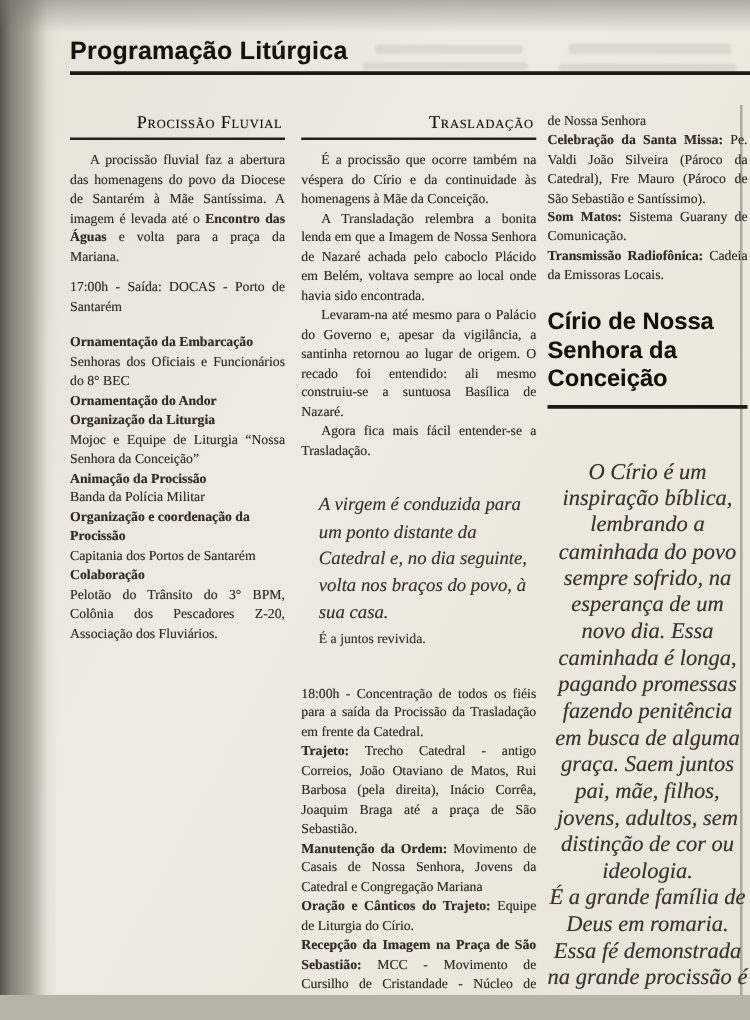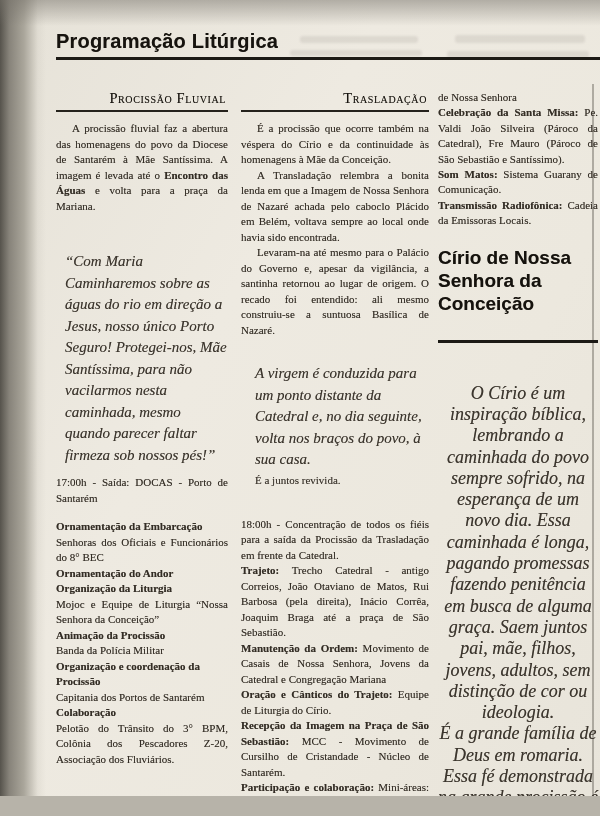--- a/index.html
+++ b/index.html
@@ -42,21 +42,21 @@
   .lenda { margin-top:2px; font-size:11px; line-height:15px; font-style:normal; }
 
   .departure { margin-top:9px; }
   .credits { margin-top:13px; }
   .credit { margin:0; }
   .credit .lbl-block { display:block; font-weight:bold; text-align:left; }
   .credit .lbl-inline { font-weight:bold; }
   .concentration { margin-top:29px; }
 
   .cirio-heading { font-family:"Liberation Sans",sans-serif; font-weight:bold; font-size:19px;
-    line-height:23px; color:#15120d; text-align:left; margin-top:17px; padding-bottom:25px;
+    line-height:23px; color:#15120d; text-align:left; margin-top:17px; padding-bottom:9px;
     border-bottom:3px solid #1c1a15; }
   .quote3 { font-style:italic; font-size:18px; line-height:21.3px; text-align:center; color:#3b352d; }
   .q3a { margin-top:40px; }
   .q3b { margin-top:0; }
 </style>
 </head>
 <body>
 
 <div class="page">
 
@@ -69,38 +69,38 @@
   <div class="ghost" style="left:447px; top:51px; width:142px; height:7px;"></div>
 
   <div class="page-title">Programação Litúrgica</div>
   <div class="title-rule"></div>
 
   <div class="col col1">
     <div class="col-header">Procissão Fluvial</div>
     <div class="body-block">
       <p class="para"><span>A procissão fluvial faz a abertura das homenagens do povo da Diocese de Santarém à Mãe Santíssima. A imagem é levada até o </span><b>Encontro das Águas</b><span> e volta para a praça da Mariana.</span></p>
     </div>
-    <div class="quote q1">“Com Maria Caminharemos sobre as águas do rio em direção a Jesus, nosso único Porto Seguro! Protegei-nos, Mãe Santíssima, para não vacilarmos nesta caminhada, mesmo quando parecer faltar firmeza sob nossos pés!”</div>
     <div class="departure">17:00h - Saída: DOCAS - Porto de Santarém</div>
     <div class="credits">
       <div class="credit"><b class="lbl-block">Ornamentação da Embarcação</b><span>Senhoras dos Oficiais e Funcionários do 8° BEC</span></div>
       <div class="credit"><b class="lbl-block">Ornamentação do Andor</b></div>
       <div class="credit"><b class="lbl-block">Organização da Liturgia</b><span>Mojoc e Equipe de Liturgia “Nossa Senhora da Conceição”</span></div>
       <div class="credit"><b class="lbl-block">Animação da Procissão</b><span>Banda da Polícia Militar</span></div>
       <div class="credit"><b class="lbl-block">Organização e coordenação da Procissão</b><span>Capitania dos Portos de Santarém</span></div>
       <div class="credit"><b class="lbl-block">Colaboração</b><span>Pelotão do Trânsito do 3° BPM, Colônia dos Pescadores Z-20, Associação dos Fluviários.</span></div>
     </div>
   </div>
 
   <div class="col col2">
     <div class="col-header">Trasladação</div>
     <div class="body-block">
       <p class="para">É a procissão que ocorre também na véspera do Círio e da continuidade às homenagens à Mãe da Conceição.</p>
       <p class="para">A Transladação relembra a bonita lenda em que a Imagem de Nossa Senhora de Nazaré achada pelo caboclo Plácido em Belém, voltava sempre ao local onde havia sido encontrada.</p>
       <p class="para">Levaram-na até mesmo para o Palácio do Governo e, apesar da vigilância, a santinha retornou ao lugar de origem. O recado foi entendido: ali mesmo construiu-se a suntuosa Basílica de Nazaré.</p>
+      <p class="para">Agora fica mais fácil entender-se a Trasladação.</p>
     </div>
     <div class="quote q2">
       <span>A virgem é conduzida para um ponto distante da Catedral e, no dia seguinte, volta nos braços do povo, à sua casa.</span>
       <div class="lenda">É a juntos revivida.</div>
     </div>
     <div class="concentration">18:00h - Concentração de todos os fiéis para a saída da Procissão da Trasladação em frente da Catedral.</div>
     <div class="credit"><b class="lbl-inline">Trajeto:</b> <span>Trecho Catedral - antigo Correios, João Otaviano de Matos, Rui Barbosa (pela direita), Inácio Corrêa, Joaquim Braga até a praça de São Sebastião.</span></div>
     <div class="credit"><b class="lbl-inline">Manutenção da Ordem:</b> <span>Movimento de Casais de Nossa Senhora, Jovens da Catedral e Congregação Mariana</span></div>
     <div class="credit"><b class="lbl-inline">Oração e Cânticos do Trajeto:</b> <span>Equipe de Liturgia do Círio.</span></div>
     <div class="credit"><b class="lbl-inline">Recepção da Imagem na Praça de São Sebastião:</b> <span>MCC - Movimento de Cursilho de Cristandade - Núcleo de Santarém.</span></div>

